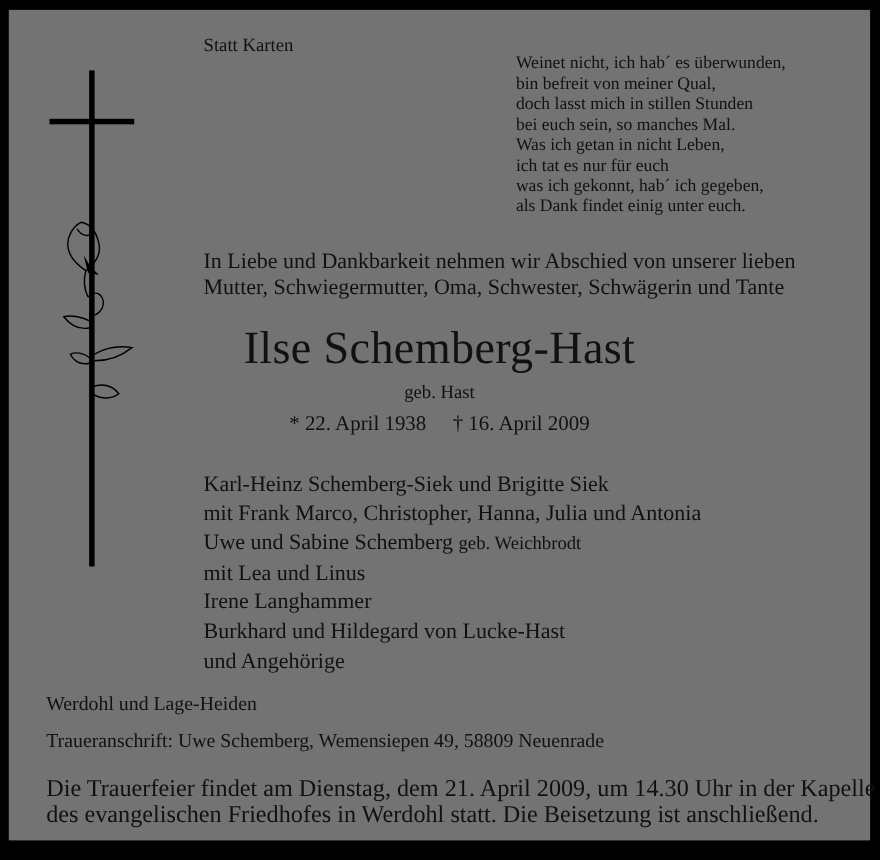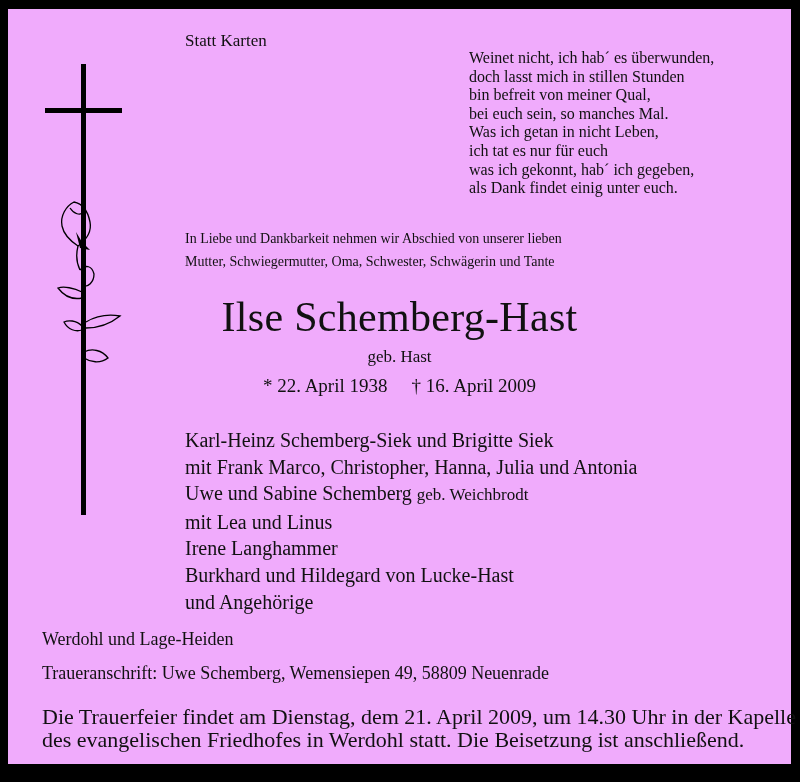--- a/index.html
+++ b/index.html
@@ -1,22 +1,22 @@
 <!DOCTYPE html>
 <html><head>
 <meta charset="utf-8">
 <style>
   html, body { margin:0; padding:0; }
   body { width:800px; height:782px; background:#000; position:relative; overflow:hidden;
          font-family:"Liberation Serif","DejaVu Serif",serif; color:#111; }
-  .card { position:absolute; left:8px; top:9px; width:783px; height:755px; background:#f0abfc; }
+  .card { position:absolute; left:8px; top:9px; width:783px; height:755px; background:#737373; }
   .abs { position:absolute; white-space:nowrap; }
   .statt { left:177px; top:22px; font-size:17px; }
   .poem { left:461px; top:40px; font-size:16px; line-height:18.6px; font-family:"Liberation Serif",serif; }
-  .intro { left:177px; top:218px; font-size:14px; line-height:23px; }
+  .intro { left:177px; top:218px; font-size:20px; line-height:23px; }
   .name { left:0; width:783px; text-align:center; top:284px; font-size:42px; letter-spacing:0.3px; }
   .geb { left:0; width:783px; text-align:center; top:338px; font-size:17px; }
   .dates { left:0; width:783px; text-align:center; top:366px; font-size:19px; }
   .dates span.gap { display:inline-block; width:24px; }
   .family { left:177px; top:418px; font-size:20px; line-height:26.6px; }
   .family .small { font-size:17px; }
   .place { left:34px; top:620px; font-size:18px; }
   .address { left:34px; top:654px; font-size:18px; }
   .funeral { left:34px; top:696px; font-size:22px; line-height:23px; }
   .cross-v { position:absolute; left:73px; top:55px; width:5px; height:451px; background:#000; }
@@ -41,22 +41,22 @@
       <path d="M36 134 C30 128 22 128 18 130 C22 138 30 140 36 138"></path>
       <path d="M38 160 C46 156 56 158 62 166 C54 172 44 170 38 166"></path>
     </g>
     <path d="M30 40 L36 50 L44 58 L34 56 Z" fill="#000"></path>
   </svg>
 
   <div class="abs statt">Statt Karten</div>
 
   <div class="abs poem">
     <div>Weinet nicht, ich hab´ es überwunden,</div>
+    <div>bin befreit von meiner Qual,</div>
     <div>doch lasst mich in stillen Stunden</div>
-    <div>bin befreit von meiner Qual,</div>
     <div>bei euch sein, so manches Mal.</div>
     <div>Was ich getan in nicht Leben,</div>
     <div>ich tat es nur für euch</div>
     <div>was ich gekonnt, hab´ ich gegeben,</div>
     <div>als Dank findet einig unter euch.</div>
   </div>
 
   <div class="abs intro">
     <div>In Liebe und Dankbarkeit nehmen wir Abschied von unserer lieben</div>
     <div>Mutter, Schwiegermutter, Oma, Schwester, Schwägerin und Tante</div>

